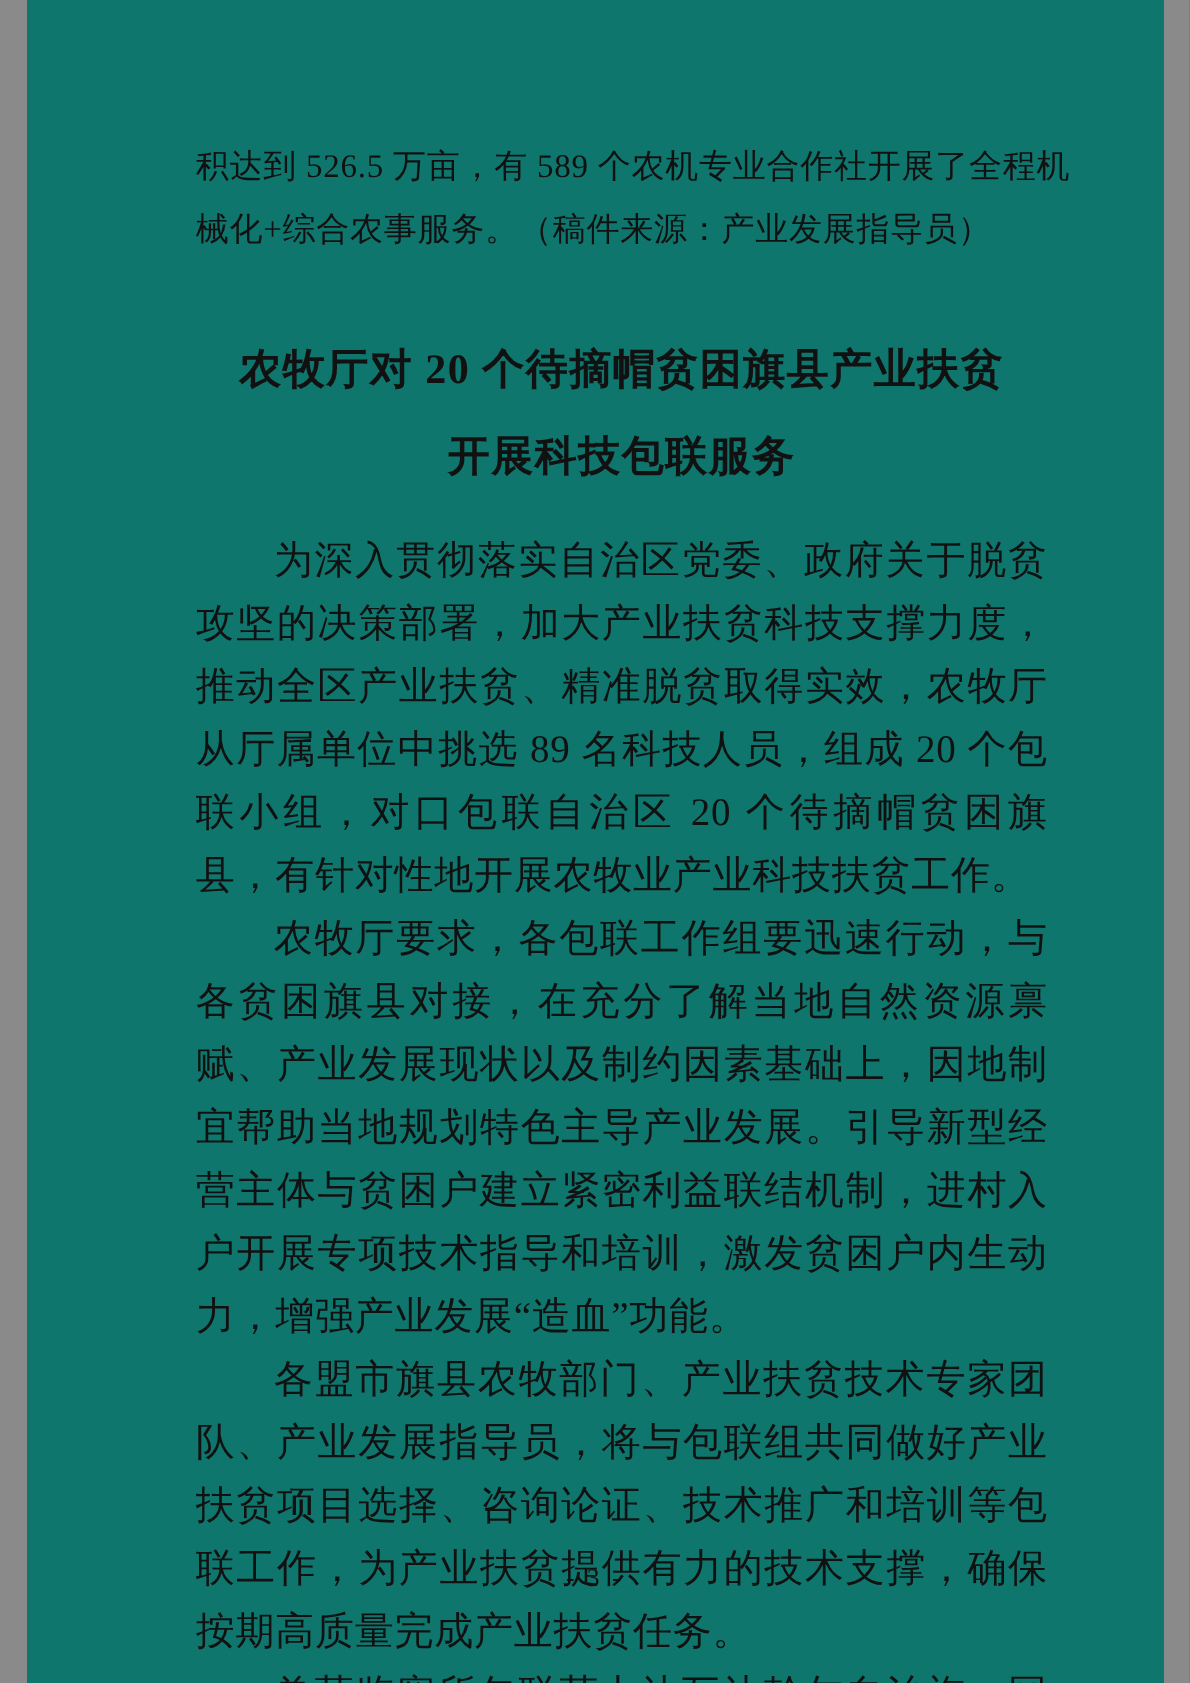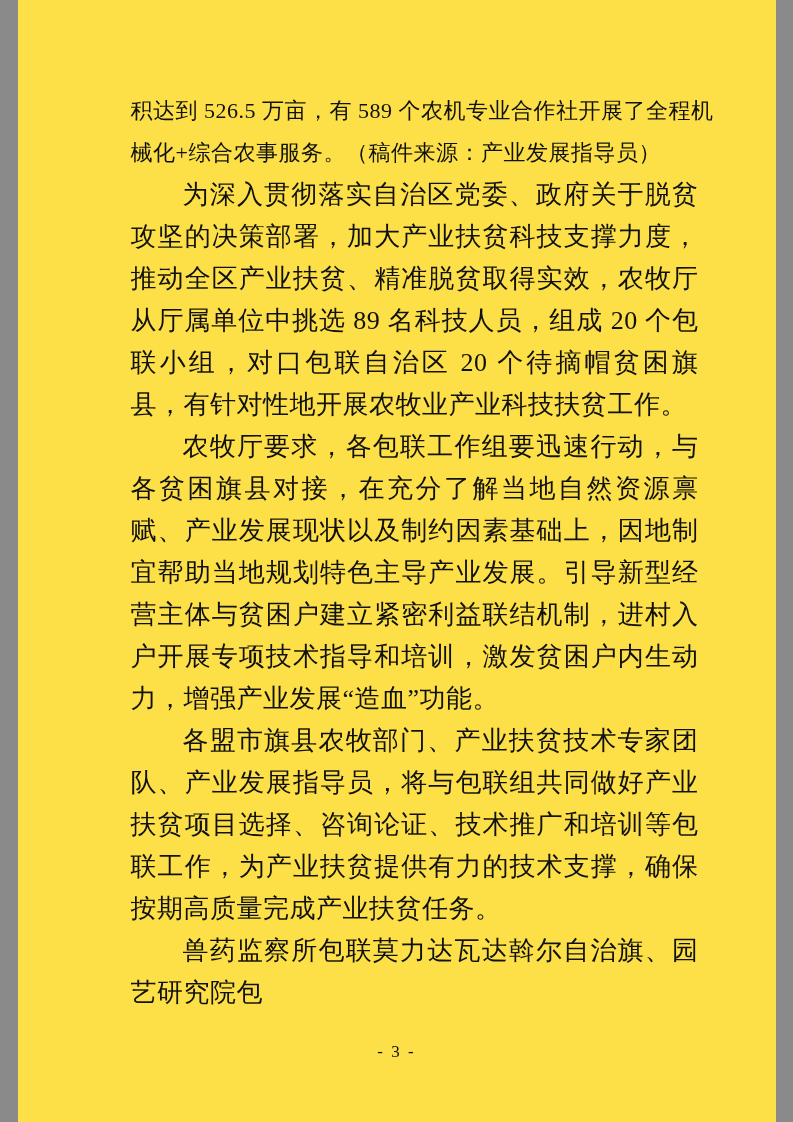--- a/index.html
+++ b/index.html
@@ -6,21 +6,21 @@
     margin: 0;
     padding: 0;
     background: #8a8a8a;
     font-family: "Liberation Serif", "DejaVu Serif", serif;
   }
   .page {
     position: relative;
     width: 758px;
     height: 1122px;
     margin: 0 auto;
-    background: #fde047;
+    background: #0f766e;
     color: #111111;
     overflow: hidden;
   }
   .content {
     position: absolute;
     left: 113px;
     top: 90px;
     width: 568px;
   }
   
@@ -76,20 +76,24 @@
   <div class="content">
 
     <div class="cont-block">
       <div class="cont-line1">积达到 526.5 万亩，有 589 个农机专业合作社开展了全程机</div>
       <div class="cont-line2">
         <span>械化+综合农事服务。</span>
         <span>（稿件来源：产业发展指导员）</span>
       </div>
     </div>
 
+    <div class="title">
+      <div>农牧厅对 20 个待摘帽贫困旗县产业扶贫</div>
+      <div>开展科技包联服务</div>
+    </div>
 
     <div class="article-body">
         <p class="body-para">为深入贯彻落实自治区党委、政府关于脱贫攻坚的决策部署，加大产业扶贫科技支撑力度，推动全区产业扶贫、精准脱贫取得实效，农牧厅从厅属单位中挑选 89 名科技人员，组成 20 个包联小组，对口包联自治区 20 个待摘帽贫困旗县，有针对性地开展农牧业产业科技扶贫工作。</p>
         <p class="body-para">农牧厅要求，各包联工作组要迅速行动，与各贫困旗县对接，在充分了解当地自然资源禀赋、产业发展现状以及制约因素基础上，因地制宜帮助当地规划特色主导产业发展。引导新型经营主体与贫困户建立紧密利益联结机制，进村入户开展专项技术指导和培训，激发贫困户内生动力，增强产业发展“造血”功能。</p>
         <p class="body-para">各盟市旗县农牧部门、产业扶贫技术专家团队、产业发展指导员，将与包联组共同做好产业扶贫项目选择、咨询论证、技术推广和培训等包联工作，为产业扶贫提供有力的技术支撑，确保按期高质量完成产业扶贫任务。</p>
         <p class="body-para">兽药监察所包联莫力达瓦达斡尔自治旗、园艺研究院包</p>
       </div>
 
   </div>
 

